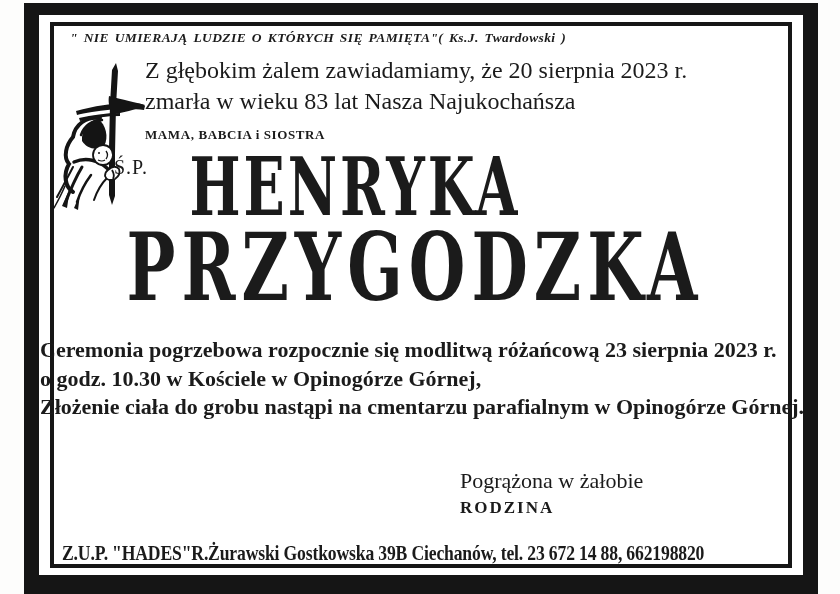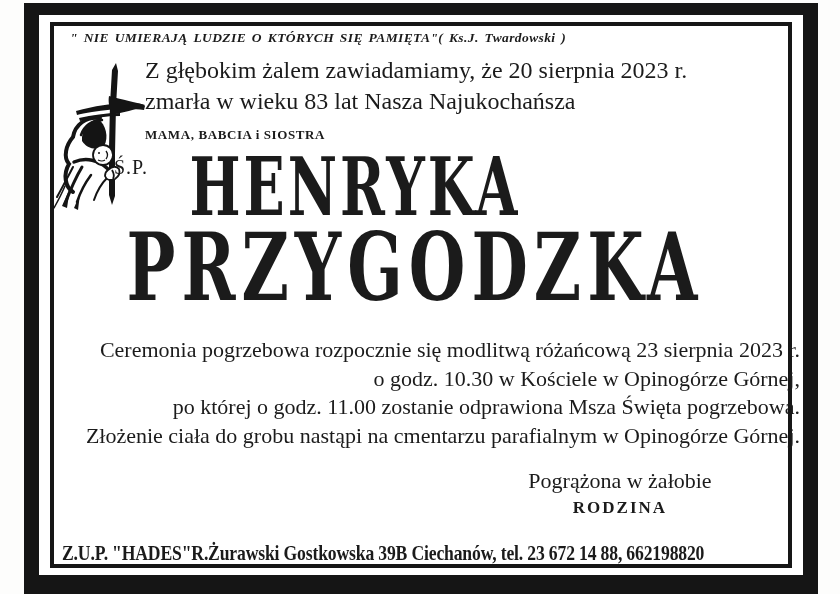--- a/index.html
+++ b/index.html
@@ -42,24 +42,24 @@
     font-size:54px;line-height:1;letter-spacing:3px;white-space:nowrap;
     transform:scaleY(1.5);transform-origin:center top;
   }
   .name-last{
     left:100px;top:220px;width:630px;text-align:center;
     font-family:"DejaVu Serif", serif;font-weight:bold;
     font-size:65px;line-height:1;letter-spacing:6px;white-space:nowrap;
     transform:scaleY(1.45);transform-origin:center top;
   }
 
-  .ceremony{left:40px;top:336px;width:760px;text-align:right;}
+  .ceremony{left:40px;top:336px;width:760px;text-align:left;font-weight:bold;}
   .ceremony .ln{font-size:22px;line-height:28.5px;white-space:nowrap;}
 
-  .closing{left:460px;top:467px;width:320px;text-align:center;}
+  .closing{left:460px;top:467px;width:320px;text-align:left;}
   .closing .ln1{font-size:22px;line-height:27px;white-space:nowrap;}
   .closing .ln2{font-size:17px;font-weight:bold;letter-spacing:2px;margin-top:4px;white-space:nowrap;}
 
   .footer{
     left:62px;top:541px;
     font-size:21px;font-weight:bold;white-space:nowrap;
     transform:scaleX(.84);transform-origin:left top;
     letter-spacing:-.2px;
   }
 </style>
@@ -131,21 +131,20 @@
   </div>
 
   <div class="abs epitaph">Ś.P.</div>
 
   <div class="abs name-first">HENRYKA</div>
   <div class="abs name-last">PRZYGODZKA</div>
 
   <div class="abs ceremony">
     <div class="ln">Ceremonia pogrzebowa rozpocznie się modlitwą różańcową 23 sierpnia 2023 r.</div>
     <div class="ln">o godz. 10.30  w Kościele w Opinogórze Górnej,</div>
-    <div class="ln">po której o godz. 11.00 zostanie odprawiona Msza Święta pogrzebowa.</div>
     <div class="ln">Złożenie ciała do grobu nastąpi na cmentarzu parafialnym w Opinogórze Górnej.</div>
   </div>
 
   <div class="abs closing">
     <div class="ln1">Pogrążona w żałobie</div>
     <div class="ln2">RODZINA</div>
   </div>
 
   <div class="abs footer">Z.U.P. "HADES"R.Żurawski Gostkowska 39B Ciechanów, tel. 23 672 14 88, 662198820</div>
 

